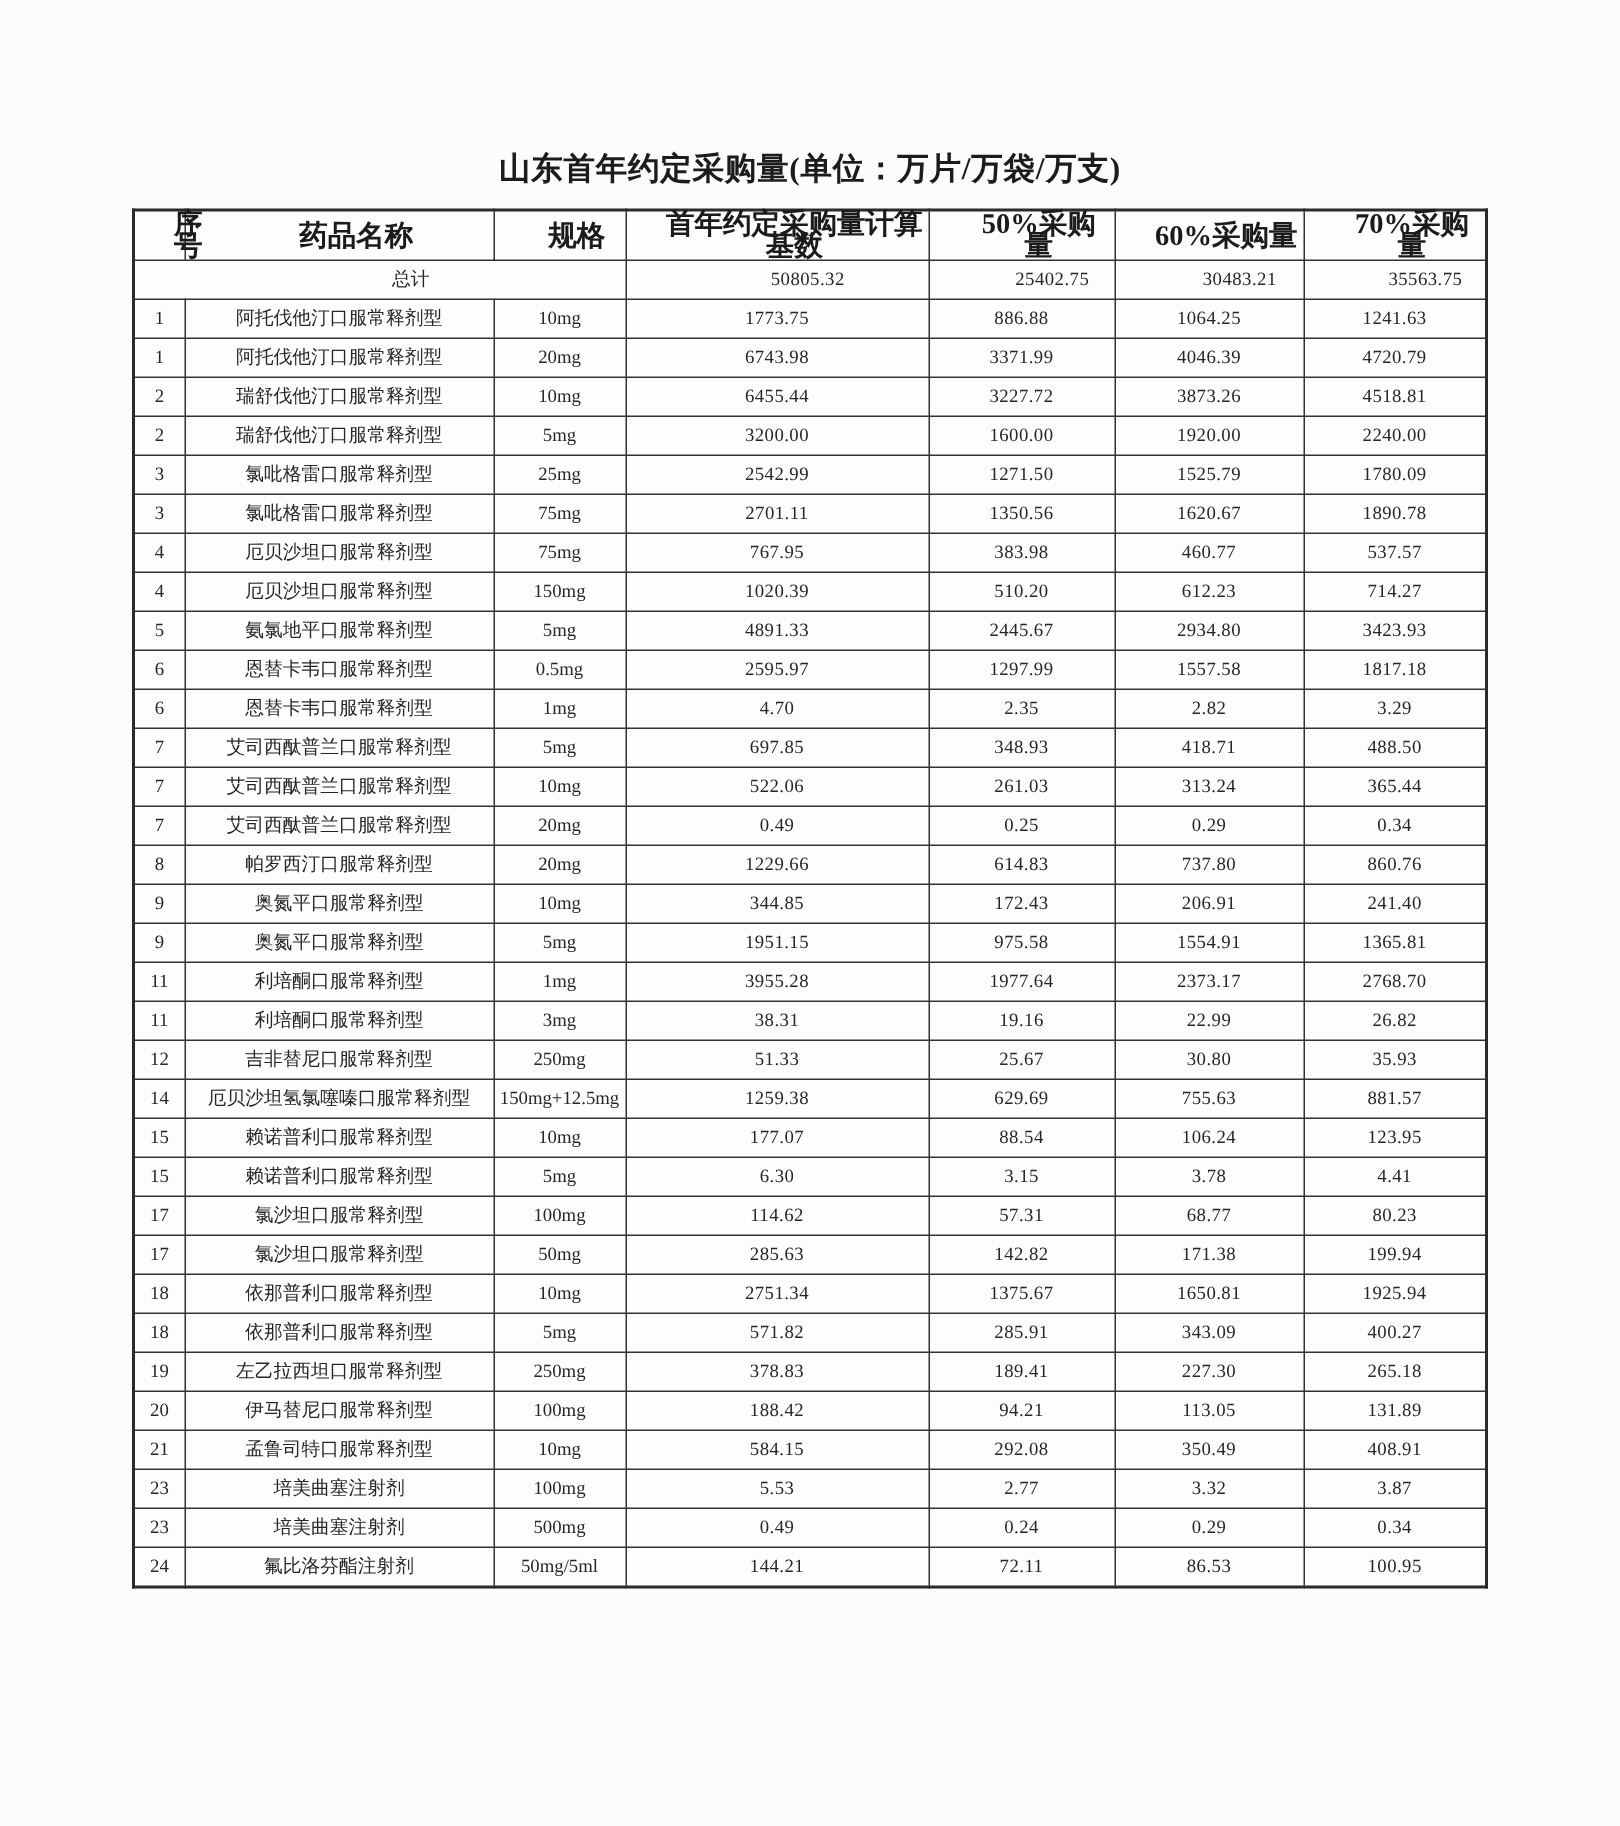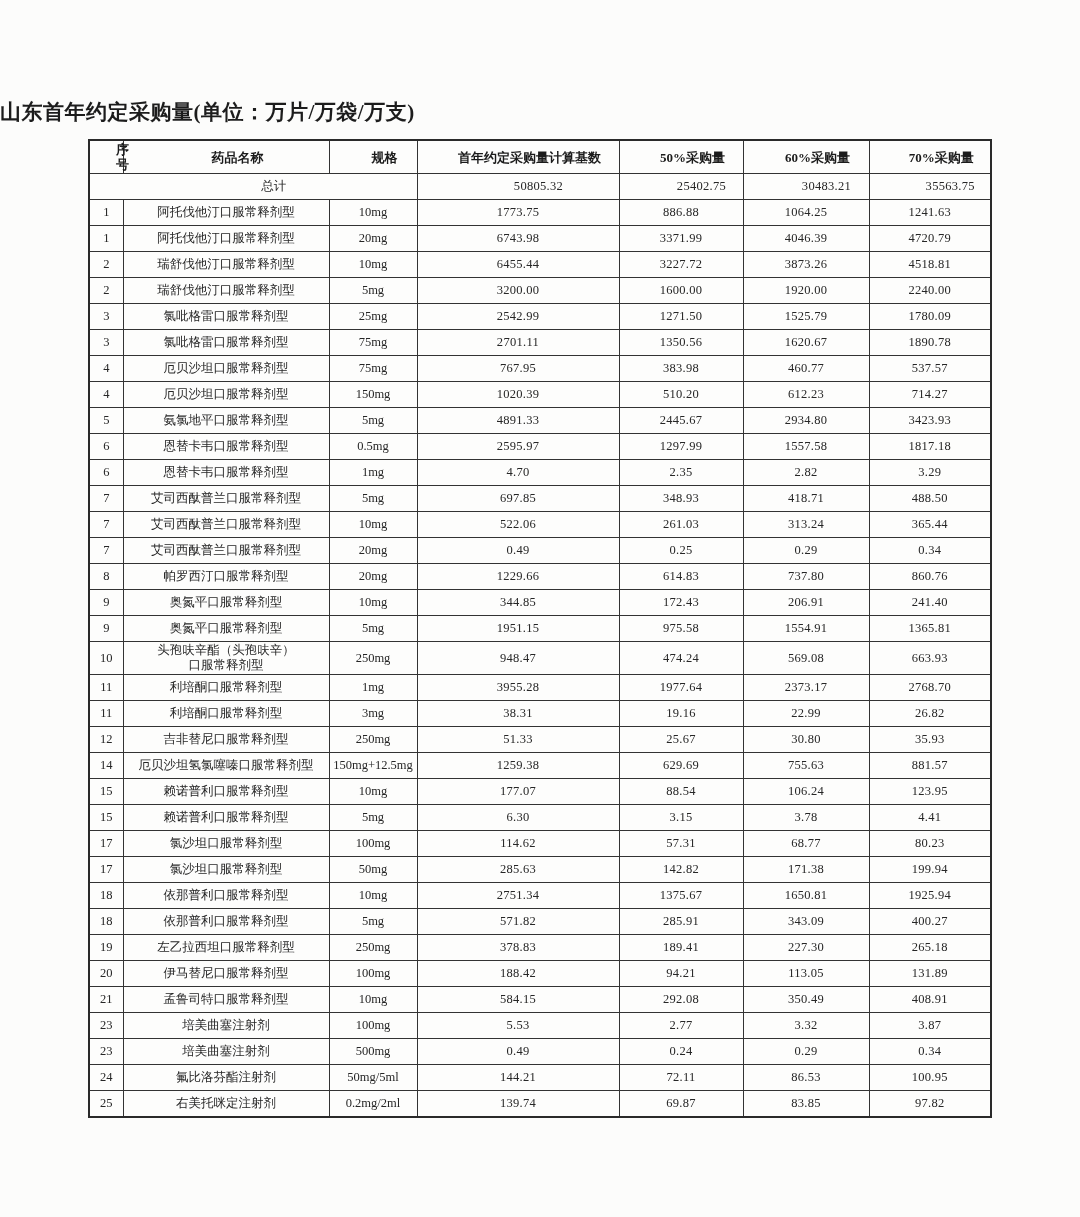--- a/index.html
+++ b/index.html
@@ -9,21 +9,21 @@
   }
   body {
     width: 1080px;
     height: 1217px;
     background: #fcfcfb;
     font-family: "Liberation Serif", "DejaVu Serif", serif;
     color: #222;
     overflow: hidden;
   }
   .page-title {
-    text-align: left;
+    text-align: center;
     padding-top: 98px;
     font-size: 21px;
     font-weight: bold;
     color: #1c1c1c;
     letter-spacing: 0.5px;
   }
   table.proc-table {
     border-collapse: collapse;
     table-layout: fixed;
     width: 902px;
@@ -37,21 +37,21 @@
     vertical-align: middle;
     font-size: 12.5px;
     line-height: 15px;
     height: 26px;
     padding: 1px 3px;
     box-sizing: border-box;
     color: #262626;
   }
   .proc-table thead th {
     font-weight: bold;
-    font-size: 13px;
+    font-size: 19px;
     height: 30px;
     color: #1b1b1b;
     padding-left: 26px;
   }
   .proc-table .total-row td {
     height: 26px;
     padding-left: 44px;
   }
   .proc-table td.name-cell {
     white-space: pre-line;
@@ -244,30 +244,20 @@
       <tr>
         <td>9</td>
         <td class="name-cell">奥氮平口服常释剂型</td>
         <td>5mg</td>
         <td class="num-cell">1951.15</td>
         <td class="num-cell">975.58</td>
         <td class="num-cell">1554.91</td>
         <td class="num-cell">1365.81</td>
       </tr>
       <tr>
-        <td>10</td>
-        <td class="name-cell">头孢呋辛酯（头孢呋辛）
-口服常释剂型</td>
-        <td>250mg</td>
-        <td class="num-cell">948.47</td>
-        <td class="num-cell">474.24</td>
-        <td class="num-cell">569.08</td>
-        <td class="num-cell">663.93</td>
-      </tr>
-      <tr>
         <td>11</td>
         <td class="name-cell">利培酮口服常释剂型</td>
         <td>1mg</td>
         <td class="num-cell">3955.28</td>
         <td class="num-cell">1977.64</td>
         <td class="num-cell">2373.17</td>
         <td class="num-cell">2768.70</td>
       </tr>
       <tr>
         <td>11</td>
@@ -397,23 +387,14 @@
       </tr>
       <tr>
         <td>24</td>
         <td class="name-cell">氟比洛芬酯注射剂</td>
         <td>50mg/5ml</td>
         <td class="num-cell">144.21</td>
         <td class="num-cell">72.11</td>
         <td class="num-cell">86.53</td>
         <td class="num-cell">100.95</td>
       </tr>
-      <tr>
-        <td>25</td>
-        <td class="name-cell">右美托咪定注射剂</td>
-        <td>0.2mg/2ml</td>
-        <td class="num-cell">139.74</td>
-        <td class="num-cell">69.87</td>
-        <td class="num-cell">83.85</td>
-        <td class="num-cell">97.82</td>
-      </tr>
     </tbody>
 </table>
 
 </body></html>

